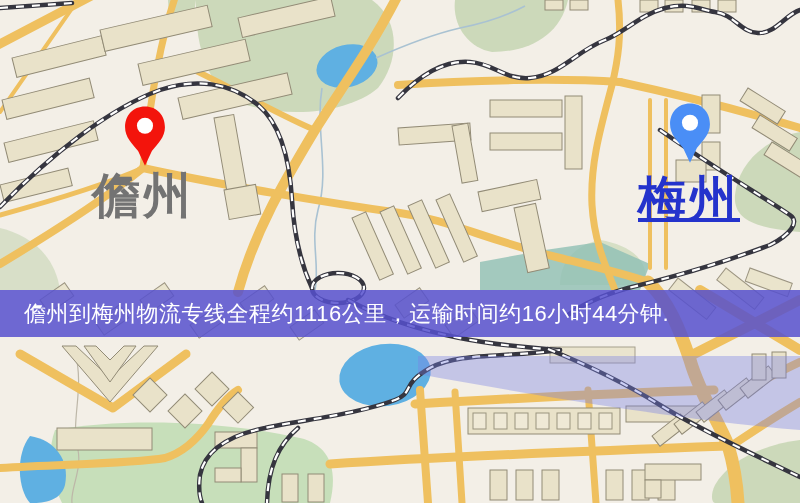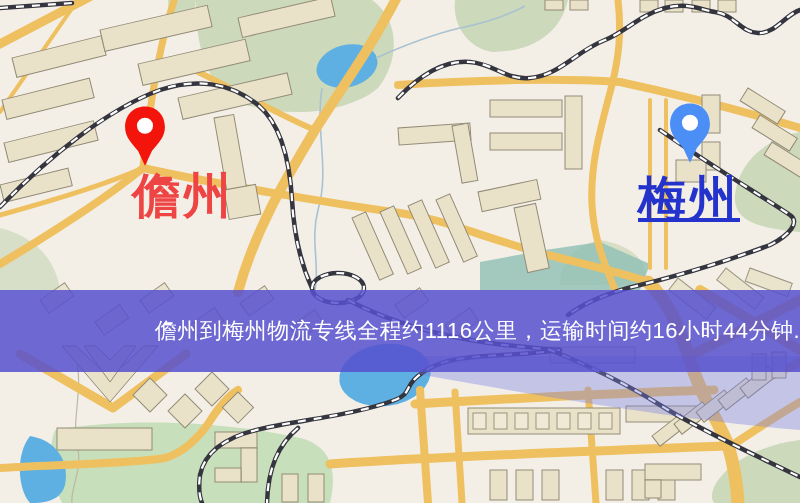--- a/index.html
+++ b/index.html
@@ -5,24 +5,24 @@
   html,body{margin:0;padding:0;background:#ffffff;}
   .stage{position:relative;width:800px;height:503px;overflow:hidden;
          font-family:"Liberation Sans", sans-serif;}
   .stage svg.map{position:absolute;left:0;top:0;}
   .pin{position:absolute;width:46px;height:63px;}
   .pin.origin{left:122px;top:105px;}
   .pin.dest{left:667px;top:102px;}
   .city-label{position:absolute;font-family:"Liberation Serif", serif;
               font-weight:bold;font-size:48px;line-height:1;letter-spacing:3px;
               white-space:nowrap;}
-  .city-label.origin{left:92px;top:172px;color:#ef4444;margin-left:40px;}
+  .city-label.origin{left:92px;top:172px;color:#737373;}
   .city-label.dest{left:638px;top:175px;color:#2433cc;text-decoration:underline;}
-  .banner{position:absolute;left:0;top:290px;width:800px;height:82px;
-          background:rgba(86,80,206,0.85);display:flex;align-items:center;justify-content:flex-end;}
+  .banner{position:absolute;left:0;top:290px;width:800px;height:47px;
+          background:rgba(86,80,206,0.85);display:flex;align-items:center;}
   .banner span{color:#ffffff;font-size:22px;letter-spacing:0.5px;
                padding-left:24px;white-space:nowrap;}
   
   .park{fill:#ccd9ba;stroke:none;}
   .park2{fill:#c7dfba;}
   .water{fill:#5fb0e2;stroke:none;}
   .bld{fill:#e9e2c9;stroke:#928b76;stroke-width:1;}
   .bld2{fill:#efe9d6;stroke:#9a937e;stroke-width:1;}
   .rd{fill:none;stroke:#efc05f;stroke-linecap:round;stroke-linejoin:round;}
   .rwD{fill:none;stroke:#35353f;stroke-linecap:round;}

